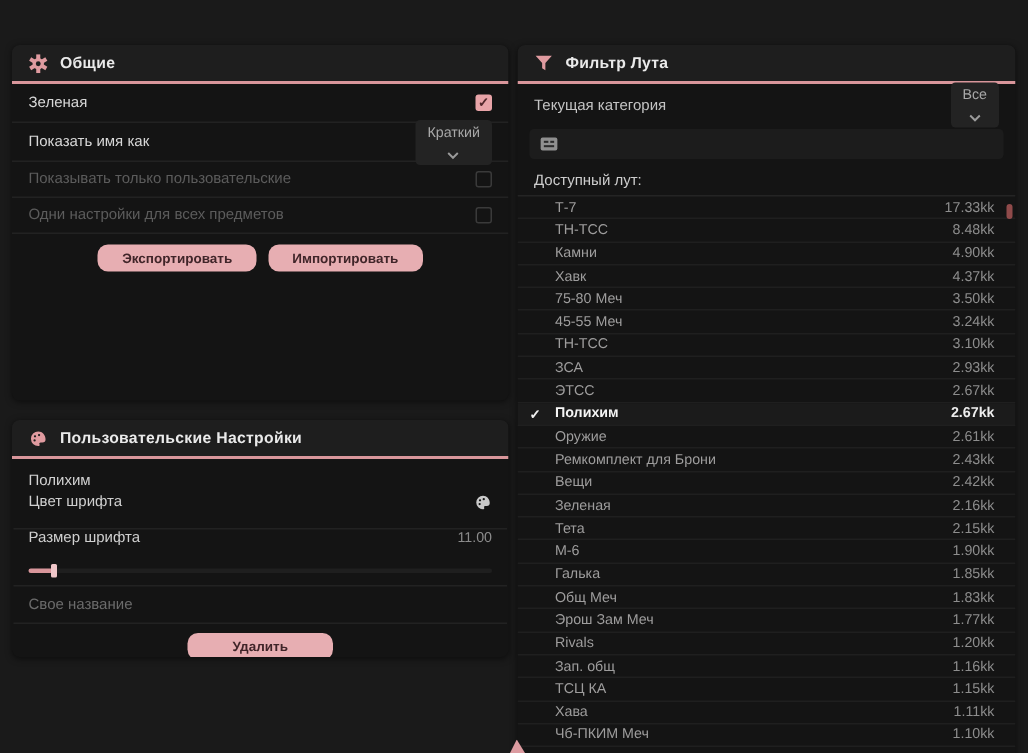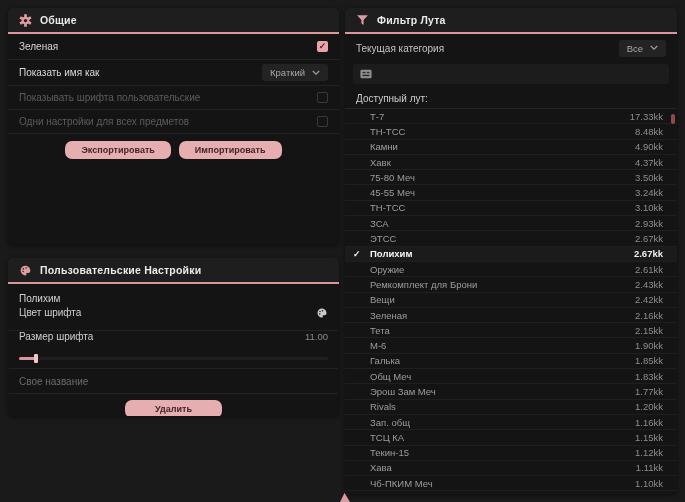--- a/index.html
+++ b/index.html
@@ -1,42 +1,42 @@
 <!DOCTYPE html>
 <html><head>
 <meta charset="utf-8">
 <style>
   * { margin:0; padding:0; box-sizing:border-box; }
   html,body { width:685px; height:502px; }
   body { background:#1a1a1a; font-family:"Liberation Sans", sans-serif; overflow:hidden; }
   #app { position:relative; width:685px; height:502px; background:#1a1a1a; }
 
   .panel { position:absolute; background:#141414; border-radius:5px; overflow:hidden;
-           box-shadow:0 1px 4px rgba(0,0,0,.5); }
+           box-shadow:0 1px 4px rgba(0,0,0,.5);margin-top:22px; }
   .panel-header { height:26px; background:#1e1e1e; display:flex; align-items:center; gap:8px;
                   padding:0 11px; border-bottom:2px solid #d9969b; }
   .panel-title { color:#eaeaea; font-size:10.5px; font-weight:700; letter-spacing:.2px; }
 
   #panel-general { left:8px; top:8px; width:331px; height:237px; }
   #panel-custom  { left:8px; top:258px; width:331px; height:158px; }
   #panel-filter  { left:345px; top:8px; width:332px; height:486px; }
 
   .g-row { display:flex; align-items:center; justify-content:space-between;
            padding:0 11px; height:26px; border-bottom:1px solid #222222; }
   .g-row .label { color:#d8d8d8; font-size:10px; }
   .g-row.dim { height:24px; }
   .g-row.dim .label { color:#5c5c5c; }
 
   .checkbox { width:11px; height:11px; border-radius:2px; flex:0 0 auto; }
   .checkbox.checked { background:#e8a4a8; color:#53282c; font-size:9px; font-weight:700;
                       line-height:11px; text-align:center; }
   .checkbox.empty { border:1px solid #3a3a3a; background:transparent; }
 
   .dropdown { display:flex; align-items:center; gap:7px; background:#232323; border-radius:3px;
-              padding:3px 8px; color:#a8a8a8; font-size:9.5px; cursor:pointer; }
+              padding:3px 8px; color:#a8a8a8; font-size:9.5px; cursor:pointer;flex-direction:column; }
 
   .btn-row { display:flex; justify-content:center; gap:8px; padding-top:7px; }
   .pink-btn { background:#e7aeb2; color:#402529; font-size:9px; font-weight:700; border:none;
               border-radius:7px; padding:4px 16px; cursor:pointer; }
 
   .item-name-label { padding:9px 11px 3px; color:#d2d2d2; font-size:10px; }
   .c-row { display:flex; justify-content:space-between; padding:0 11px; height:23px; }
   .c-row .label { color:#cfcfcf; font-size:10px; }
   .c-row .value { color:#8b8b8b; font-size:9.5px; }
   .c-divider { border-bottom:1px solid #222222; margin:0 1px; }
@@ -116,21 +116,21 @@
         <span>Краткий</span>
         <span class="icon">
           <svg width="8" height="6" viewBox="0 0 10 7">
               <path d="M1 1l4 4 4-4" fill="none" stroke="#9a9a9a" stroke-width="1.6"></path>
             </svg>
         </span>
       </span>
     </div>
 
     <div class="g-row dim">
-      <span class="label">Показывать шрифта пользовательские</span>
+      <span class="label">Показывать только пользовательские</span>
       <span class="checkbox empty"></span>
     </div>
 
     <div class="g-row dim">
       <span class="label">Одни настройки для всех предметов</span>
       <span class="checkbox empty"></span>
     </div>
 
     <div class="btn-row">
       <button class="pink-btn">Экспортировать</button>
@@ -325,25 +325,20 @@
     <span class="name">Зап. общ</span>
     <span class="value">1.16kk</span>
   </div>
         <div class="loot-row">
     <span class="check"></span>
     <span class="name">ТСЦ КА</span>
     <span class="value">1.15kk</span>
   </div>
         <div class="loot-row">
     <span class="check"></span>
-    <span class="name">Текин-15</span>
-    <span class="value">1.12kk</span>
-  </div>
-        <div class="loot-row">
-    <span class="check"></span>
     <span class="name">Хава</span>
     <span class="value">1.11kk</span>
   </div>
         <div class="loot-row">
     <span class="check"></span>
     <span class="name">Чб-ПКИМ Меч</span>
     <span class="value">1.10kk</span>
   </div>
       </div>
 

